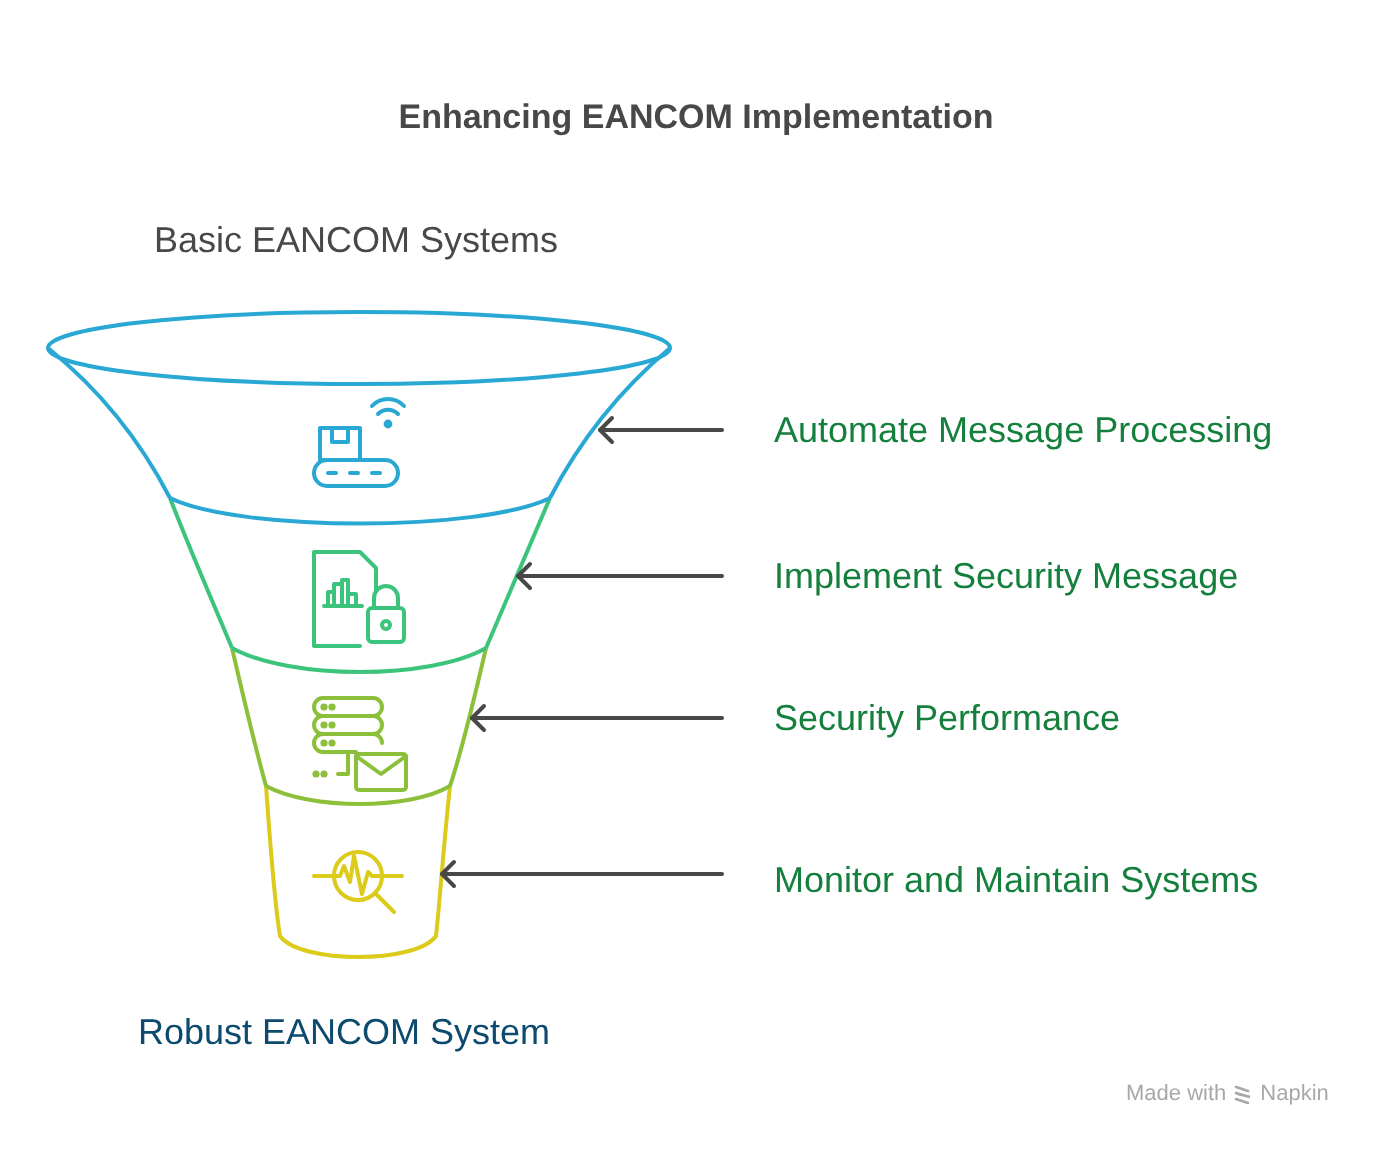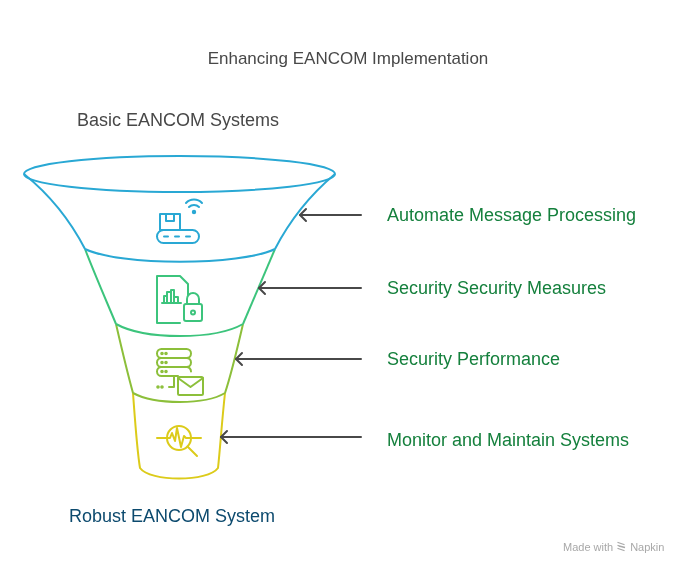--- a/index.html
+++ b/index.html
@@ -1,24 +1,24 @@
 <!DOCTYPE html>
 <html><head>
 <meta charset="utf-8">
 <style>
   html, body { margin: 0; padding: 0; background: #ffffff; }
   body { width: 696px; height: 576px; position: relative; overflow: hidden;
          font-family: "Liberation Sans", "DejaVu Sans", sans-serif; }
   .title { position: absolute; left: 0; width: 696px; top: 49px; text-align: center;
-           font-size: 17px; font-weight: normal; color: #484848; }
+           font-size: 17px; font-weight: bold; color: #484848; }
   .top-label { position: absolute; left: 77px; top: 110px; font-size: 18px; color: #484848; }
   .bottom-label { position: absolute; left: 69px; top: 506px; font-size: 18px; color: #0c4a6e; }
   .step-label { position: absolute; left: 387px; font-size: 18px; color: #15803d; white-space: nowrap; }
   .footer { position: absolute; left: 563px; top: 541px; font-size: 11px; color: #a8a8a8;
-            display: flex; align-items: flex-start; gap: 3px; }
+            display: flex; align-items: center; gap: 3px; }
   svg.diagram { position: absolute; left: 0; top: 0; }
 </style>
 </head>
 <body>
 
 <div class="title">Enhancing EANCOM Implementation</div>
 <div class="top-label">Basic EANCOM Systems</div>
 <div class="bottom-label">Robust EANCOM System</div>
 
 <svg class="diagram" width="696" height="576" viewBox="0 0 696 576">
@@ -108,21 +108,21 @@
     <line x1="361" y1="359" x2="236" y2="359"></line>
     <path d="M242,353 L236,359 L242,365"></path>
   </g>
   <g fill="none" stroke="#484848" stroke-width="2" stroke-linecap="round" stroke-linejoin="round">
     <line x1="361" y1="437" x2="221" y2="437"></line>
     <path d="M227,431 L221,437 L227,443"></path>
   </g>
 </svg>
 
 <div class="step-label" style="top:205px">Automate Message Processing</div>
-<div class="step-label" style="top:278px">Security Security Measures</div>
+<div class="step-label" style="top:278px">Implement Security Message</div>
 <div class="step-label" style="top:349px">Security Performance</div>
 <div class="step-label" style="top:430px">Monitor and Maintain Systems</div>
 
 <div class="footer">
   <span>Made with</span>
   <svg width="11" height="11" viewBox="0 0 11 11">
     <g fill="none" stroke="#a8a8a8" stroke-width="1.3" stroke-linecap="round">
       <path d="M2,1.5 L8,3.5"></path>
         <path d="M2,4.5 L9,6.5 L3,5"></path>
         <path d="M2,7.5 L8,9.5"></path>

